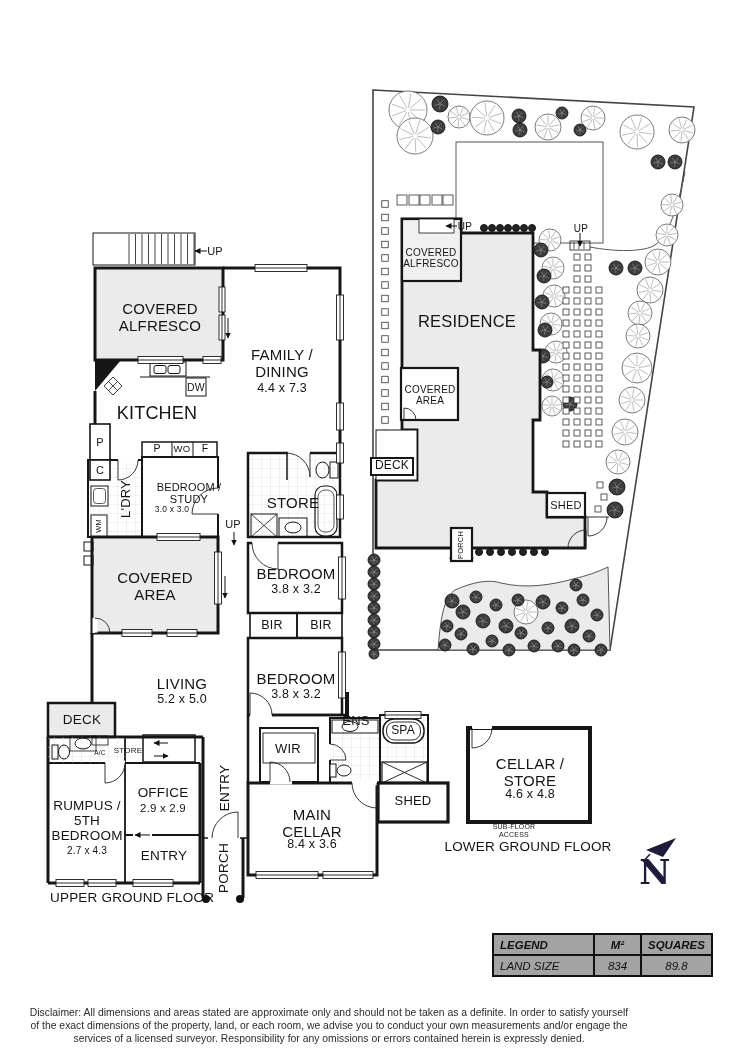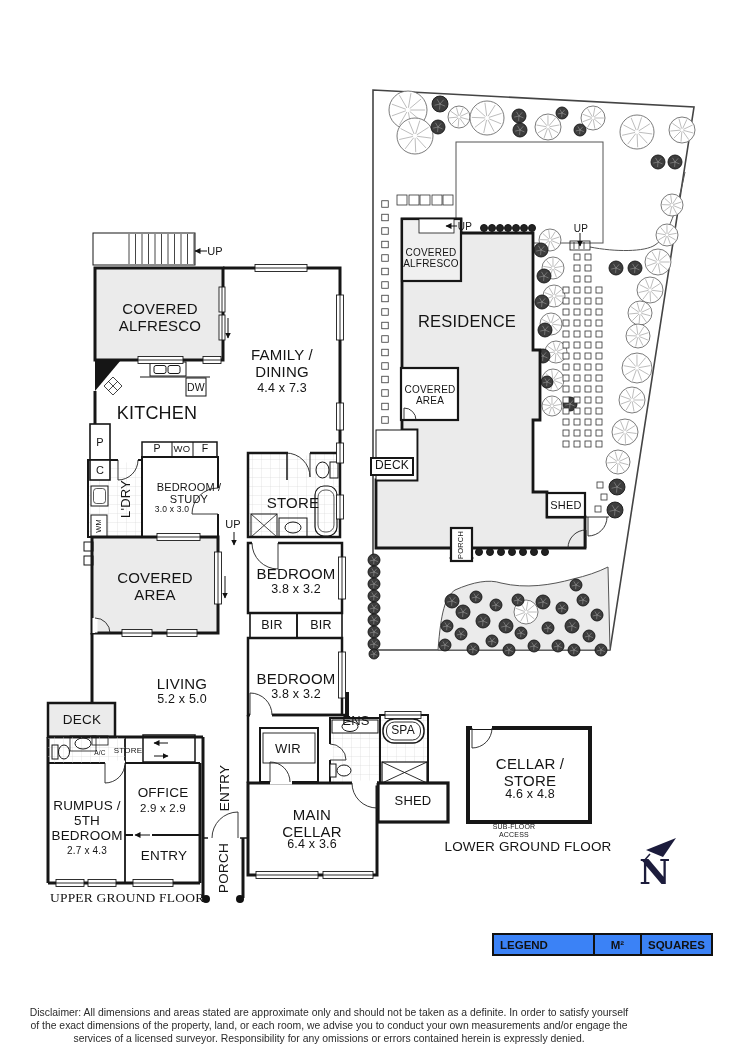--- a/index.html
+++ b/index.html
@@ -2,24 +2,24 @@
 <html><head>
 <meta charset="utf-8">
 <style>
   html,body{margin:0;padding:0;background:#fff;}
   body{width:750px;height:1062px;position:relative;overflow:hidden;
        font-family:"Liberation Sans",sans-serif;color:#111;}
   #plan-svg{position:absolute;left:0;top:0;}
   .lb{position:absolute;transform:translate(-50%,-50%);text-align:center;
       white-space:pre-line;line-height:1.1;color:#141414;letter-spacing:.2px;}
   .rot{transform:translate(-50%,-50%) rotate(-90deg);}
-  .la{transform:translate(0,-50%);text-align:left;font-family:Liberation Serif, serif;}
+  .la{transform:translate(0,-50%);text-align:left;}
   .serifN{font-family:"DejaVu Serif","Liberation Serif",serif;font-weight:bold;color:#1c1c3c;}
   table.legend{position:absolute;left:492px;top:933px;border-collapse:collapse;
-      table-layout:fixed;background:#3b82f6;}
+      table-layout:fixed;background:#a3a3a3;font-style:italic;}
   table.legend td{border:2px solid #111;font-size:11.5px;padding:1px 6px;height:17px;
       overflow:hidden;white-space:nowrap;}
   table.legend tr.hd td{font-weight:bold;}
   td.cnum{text-align:center;}
   #disclaimer{position:absolute;left:0;top:1006px;width:658px;box-sizing:border-box;
       padding:0 26px;text-align:center;font-size:10.4px;line-height:1.25;color:#2b2b2b;}
 </style>
 </head>
 <body>
 
@@ -1159,21 +1159,21 @@
   <div class="lb" style="left:163px;top:808px;font-size:11.5px">2.9 x 2.9</div>
   <div class="lb" style="left:164px;top:856px;font-size:13.5px">ENTRY</div>
   <div class="lb rot" style="left:225px;top:788px;font-size:13.5px">ENTRY</div>
   <div class="lb rot" style="left:224px;top:868px;font-size:13.5px">PORCH</div>
   <div class="lb" style="left:288px;top:749px;font-size:13px">WIR</div>
   <div class="lb" style="left:356px;top:721px;font-size:13px">ENS</div>
   <div class="lb" style="left:403px;top:731px;font-size:12px">SPA</div>
   <div class="lb" style="left:413px;top:801px;font-size:13px">SHED</div>
   <div class="lb" style="left:312px;top:823px;font-size:15px">MAIN
 CELLAR</div>
-  <div class="lb" style="left:312px;top:845px;font-size:12.5px">6.4 x 3.6</div>
+  <div class="lb" style="left:312px;top:845px;font-size:12.5px">8.4 x 3.6</div>
   <div class="lb la" style="left:50px;top:898px;font-size:13.5px">UPPER GROUND FLOOR</div>
 
   <div class="lb" style="left:465px;top:226px;font-size:10px">UP</div>
   <div class="lb" style="left:431px;top:258px;font-size:10px">COVERED
 ALFRESCO</div>
   <div class="lb" style="left:467px;top:321px;font-size:16.5px">RESIDENCE</div>
   <div class="lb" style="left:430px;top:395px;font-size:10px">COVERED
 AREA</div>
   <div class="lb" style="left:581px;top:228px;font-size:10px">UP</div>
   <div class="lb" style="left:392px;top:466px;font-size:12px">DECK</div>
@@ -1194,16 +1194,21 @@
       <col style="width:101px">
       <col style="width:47px">
       <col style="width:62px">
     </colgroup>
   <tbody>
       <tr class="hd">
     <td>LEGEND</td>
     <td class="cnum">M²</td>
     <td class="cnum">SQUARES</td>
   </tr>
+  <tr>
+    <td>LAND SIZE</td>
+    <td class="cnum">834</td>
+    <td class="cnum">89.8</td>
+  </tr>
 </tbody>
   </table>
 
 <div id="disclaimer">Disclaimer: All dimensions and areas stated are approximate only and should not be taken as a definite. In order to satisfy yourself of the exact dimensions of the property, land, or each room, we advise you to conduct your own measurements and/or engage the services of a licensed surveyor. Responsibility for any omissions or errors contained herein is expressly denied.</div>
 
 </body></html>

